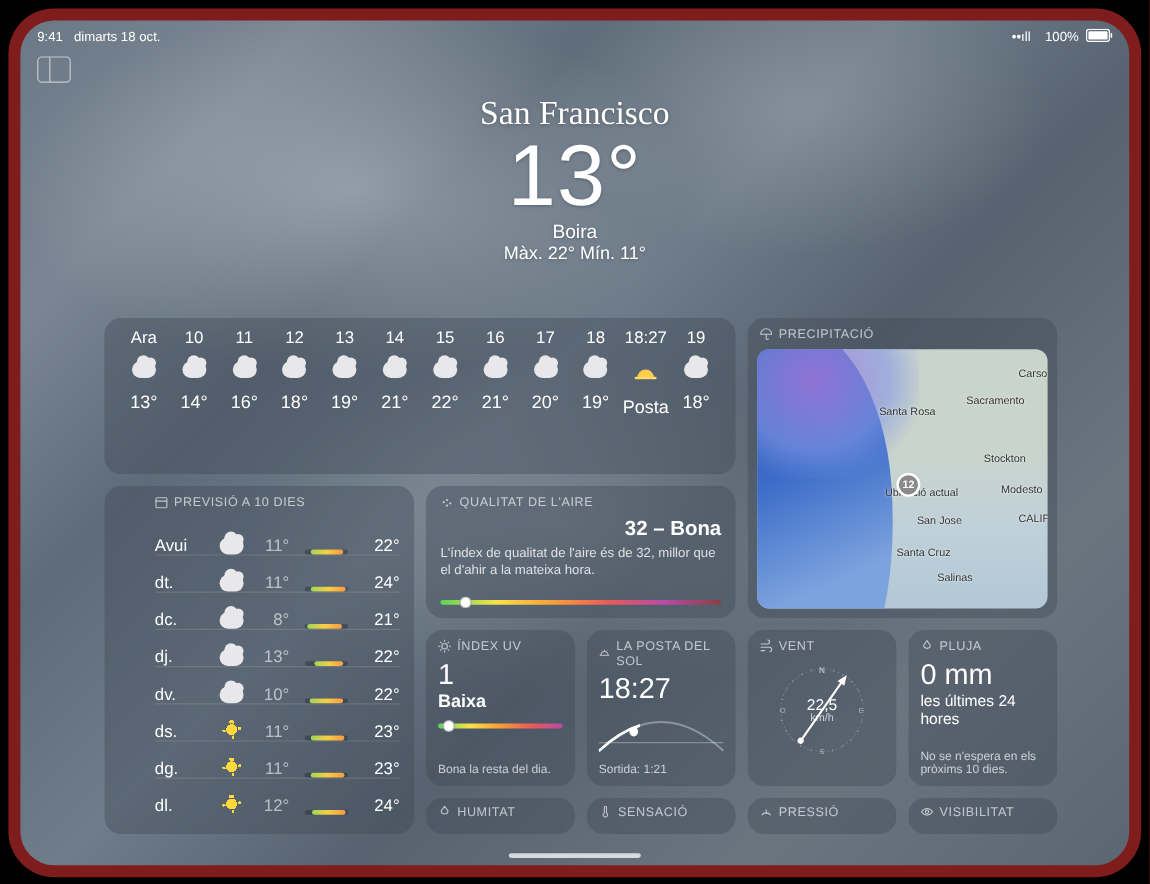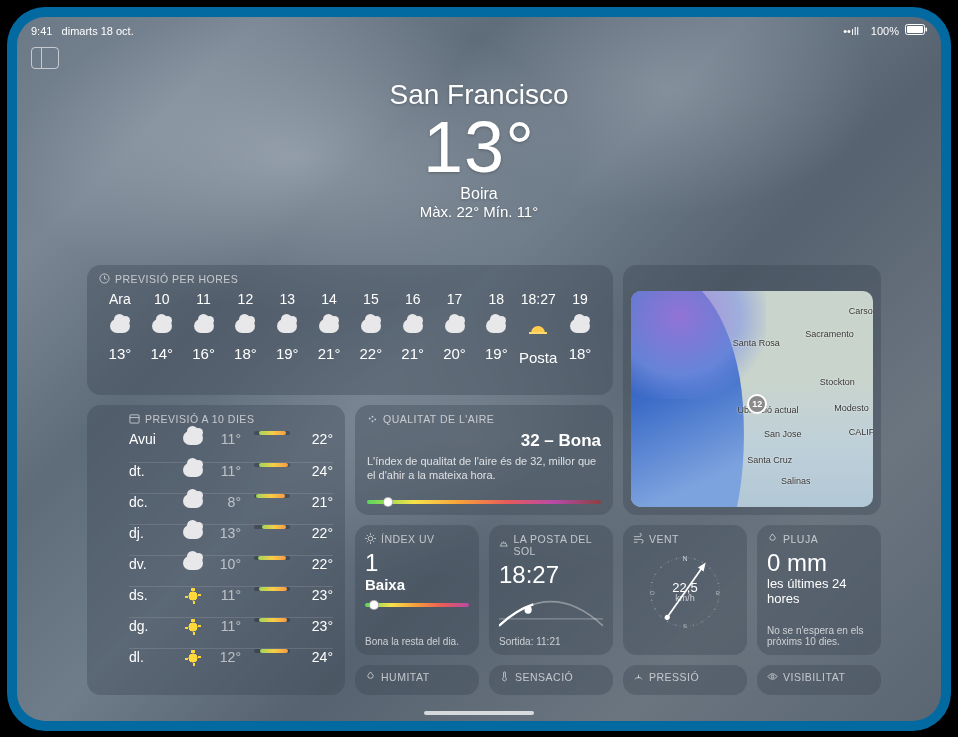--- a/index.html
+++ b/index.html
@@ -5,21 +5,21 @@
   * { box-sizing: border-box; margin: 0; padding: 0; }
   body {
     width: 958px; height: 737px;
     font-family: -apple-system, 'Helvetica Neue', Arial, sans-serif;
     background: #000;
     display: flex; justify-content: center; align-items: center;
     overflow: hidden;
   }
   .device {
     width: 944px; height: 724px;
-    background: #0369a1;
+    background: #7f1d1d;
     border-radius: 38px;
     padding: 10px;
     position: relative;
   }
   .screen {
     width: 100%; height: 100%;
     border-radius: 28px;
     overflow: hidden;
     position: relative;
     background: linear-gradient(135deg, #6b7885 0%, #7a8693 15%, #5e6b78 30%, #6f7c89 45%, #56626f 60%, #6a7580 80%, #5a6672 100%);
@@ -48,21 +48,21 @@
     border-radius:4px;
     display:flex;
   }
   .sidebar-btn::before { content:""; width:9px; border-right:1.5px solid rgba(255,255,255,.6);}
   .hero {
     position: relative;
     text-align: center;
     padding-top: 62px;
     text-shadow: 0 1px 3px rgba(0,0,0,.25);
   }
-  .city { font-size: 28px; font-weight: 400; }
+  .city { font-size: 28px; font-weight: 400; font-family: Liberation Serif, serif; }
   .temp { font-size: 72px; font-weight: 200; line-height: 1; letter-spacing:1px;}
   .cond { font-size: 16px; font-weight: 500; margin-top:2px;}
   .hilo { font-size: 15px; font-weight: 500; }
   .content {
     position: absolute; left: 70px; right: 60px; top: 248px; bottom: 10px;
     display: grid;
     grid-template-columns: 1fr 1fr 1fr;
     grid-template-rows: 130px 110px 130px 30px;
     gap: 10px;
   }
@@ -106,21 +106,21 @@
     border-radius:10px;
     background: linear-gradient(180deg,#c9d4cc 40%,#bfd0d9 70%,#b2c8d6 100%);
     overflow:hidden;
   }
   .map-canvas .ocean{position:absolute;left:-20px;top:-20px;width:55%;height:140%;background:linear-gradient(160deg,#2b4fa8,#3c6cc8 40%,#7da3de 70%);border-radius:0 60% 50% 0/0 50% 60% 0;transform:rotate(-4deg);}
   .map-canvas .precip{position:absolute;left:-10px;top:-10px;width:60%;height:55%;background:radial-gradient(ellipse at 40% 30%,rgba(168,120,220,.8),rgba(130,150,230,.6) 50%,transparent 75%);}
   .map-label{position:absolute;font-size:9px;color:#333;text-shadow:0 0 2px #fff;}
   .map-pin{position:absolute;left:48%;top:48%;width:20px;height:20px;border-radius:50%;background:#8a8a8a;border:2px solid #fff;display:flex;align-items:center;justify-content:center;font-size:9px;color:#fff;font-weight:600;}
   
   .card.tenday{grid-column:1;grid-row:2 / span 3;padding-left:42px;}
-  .day-row{display:flex;align-items:flex-start;height:31px;border-top:1px solid rgba(255,255,255,.12);gap:7px;font-size:14px;}
+  .day-row{display:flex;align-items:flex-end;height:31px;border-top:1px solid rgba(255,255,255,.12);gap:7px;font-size:14px;}
   .day-row:first-of-type{border-top:none;}
   .day-row .dn{width:46px;}
   .day-row .di{width:22px;display:flex;justify-content:center;}
   .day-row .lo{width:30px;text-align:right;color:rgba(255,255,255,.6);}
   .day-row .bar{flex:1;height:4px;border-radius:2px;background:rgba(0,0,0,.25);position:relative;margin:0 6px;}
   .day-row .bar::after{content:"";position:absolute;height:100%;border-radius:2px;left:var(--l,20%);right:var(--r,10%);background:linear-gradient(90deg,#9fd65a,#f7ce46,#f79b46);}
   .day-row .hi{width:30px;text-align:right;}
   
   .card.aq{grid-column:2;grid-row:2;}
   .aq-title{font-size:17px;font-weight:600;text-align:right;}
@@ -180,94 +180,93 @@
     <div class="hero">
       <div class="city">San Francisco</div>
       <div class="temp">13°</div>
       <div class="cond">Boira</div>
       <div class="hilo">Màx. 22° Mín. 11°</div>
     </div>
 
     <div class="content">
 
       <div class="card hourly">
+        <div class="hour-row" id="hour-row">
+            <div class="hour-col">
+              <div class="t">Ara</div>
+              <div class="cloud"></div>
+              <div class="v">13°</div>
+            </div>
+            <div class="hour-col">
+              <div class="t">10</div>
+              <div class="cloud"></div>
+              <div class="v">14°</div>
+            </div>
+            <div class="hour-col">
+              <div class="t">11</div>
+              <div class="cloud"></div>
+              <div class="v">16°</div>
+            </div>
+            <div class="hour-col">
+              <div class="t">12</div>
+              <div class="cloud"></div>
+              <div class="v">18°</div>
+            </div>
+            <div class="hour-col">
+              <div class="t">13</div>
+              <div class="cloud"></div>
+              <div class="v">19°</div>
+            </div>
+            <div class="hour-col">
+              <div class="t">14</div>
+              <div class="cloud"></div>
+              <div class="v">21°</div>
+            </div>
+            <div class="hour-col">
+              <div class="t">15</div>
+              <div class="cloud"></div>
+              <div class="v">22°</div>
+            </div>
+            <div class="hour-col">
+              <div class="t">16</div>
+              <div class="cloud"></div>
+              <div class="v">21°</div>
+            </div>
+            <div class="hour-col">
+              <div class="t">17</div>
+              <div class="cloud"></div>
+              <div class="v">20°</div>
+            </div>
+            <div class="hour-col">
+              <div class="t">18</div>
+              <div class="cloud"></div>
+              <div class="v">19°</div>
+            </div>
+            <div class="hour-col">
+              <div class="t">18:27</div>
+              <div class="sunset-ic"></div>
+              <div class="v">Posta</div>
+            </div>
+            <div class="hour-col">
+              <div class="t">19</div>
+              <div class="cloud"></div>
+              <div class="v">18°</div>
+            </div>
+          </div>
+      </div>
+
+      <div class="card map">
         <div class="card-header">
           <span class="ico">
               <svg viewBox="0 0 12 12">
-                <circle cx="6" cy="6" r="5" fill="none" stroke="currentColor"></circle>
-                <path d="M6 3v3l2 1" stroke="currentColor" fill="none"></path>
+                <path d="M6 1a5 5 0 015 5H1a5 5 0 015-5zM6 6v4a1 1 0 002 0" stroke="currentColor" fill="none"></path>
               </svg>
             </span>
-          <span>PREVISIÓ PER HORES</span>
-        </div>
-        <div class="hour-row" id="hour-row">
-            <div class="hour-col">
-              <div class="t">Ara</div>
-              <div class="cloud"></div>
-              <div class="v">13°</div>
-            </div>
-            <div class="hour-col">
-              <div class="t">10</div>
-              <div class="cloud"></div>
-              <div class="v">14°</div>
-            </div>
-            <div class="hour-col">
-              <div class="t">11</div>
-              <div class="cloud"></div>
-              <div class="v">16°</div>
-            </div>
-            <div class="hour-col">
-              <div class="t">12</div>
-              <div class="cloud"></div>
-              <div class="v">18°</div>
-            </div>
-            <div class="hour-col">
-              <div class="t">13</div>
-              <div class="cloud"></div>
-              <div class="v">19°</div>
-            </div>
-            <div class="hour-col">
-              <div class="t">14</div>
-              <div class="cloud"></div>
-              <div class="v">21°</div>
-            </div>
-            <div class="hour-col">
-              <div class="t">15</div>
-              <div class="cloud"></div>
-              <div class="v">22°</div>
-            </div>
-            <div class="hour-col">
-              <div class="t">16</div>
-              <div class="cloud"></div>
-              <div class="v">21°</div>
-            </div>
-            <div class="hour-col">
-              <div class="t">17</div>
-              <div class="cloud"></div>
-              <div class="v">20°</div>
-            </div>
-            <div class="hour-col">
-              <div class="t">18</div>
-              <div class="cloud"></div>
-              <div class="v">19°</div>
-            </div>
-            <div class="hour-col">
-              <div class="t">18:27</div>
-              <div class="sunset-ic"></div>
-              <div class="v">Posta</div>
-            </div>
-            <div class="hour-col">
-              <div class="t">19</div>
-              <div class="cloud"></div>
-              <div class="v">18°</div>
-            </div>
-          </div>
-      </div>
-
-      <div class="card map">
+          <span>PRECIPITACIÓ</span>
+        </div>
         <div class="map-canvas">
           <div class="ocean"></div>
           <div class="precip"></div>
           <div id="map-labels">
               <div class="map-label" style="left: 42%; top: 22%;">Santa Rosa</div>
               <div class="map-label" style="left: 72%; top: 18%;">Sacramento</div>
               <div class="map-label" style="left: 78%; top: 40%;">Stockton</div>
               <div class="map-label" style="left: 84%; top: 52%;">Modesto</div>
               <div class="map-label" style="left: 55%; top: 64%;">San Jose</div>
               <div class="map-label" style="left: 44%; top: 53%;">Ubicació actual</div>
@@ -415,21 +414,21 @@
             </div>
           <div class="big">18:27</div>
           <div class="sun-curve">
             <svg viewBox="0 0 100 40" preserveAspectRatio="none">
               <path d="M0 32 Q50 -10 100 32" stroke="rgba(255,255,255,.35)" fill="none" stroke-width="1.5"></path>
               <path d="M0 32 Q50 -10 100 32" stroke="#fff" fill="none" stroke-width="2" stroke-dasharray="38 200"></path>
               <line x1="0" y1="26" x2="100" y2="26" stroke="rgba(255,255,255,.3)"></line>
               <circle cx="28" cy="18" r="3.5" fill="#fff"></circle>
             </svg>
           </div>
-          <div class="foot">Sortida: 11:21</div>
+          <div class="foot">Sortida: 1:21</div>
         </div>
 
         <div class="card small">
           <div class="card-header">
               <span class="ico">
                 <svg viewBox="0 0 12 12">
                   <path d="M1 4h6a2 2 0 100-4M1 7h8a2 2 0 110 4M1 10h4" stroke="currentColor" fill="none"></path>
                 </svg>
               </span>
               <span>VENT</span>

